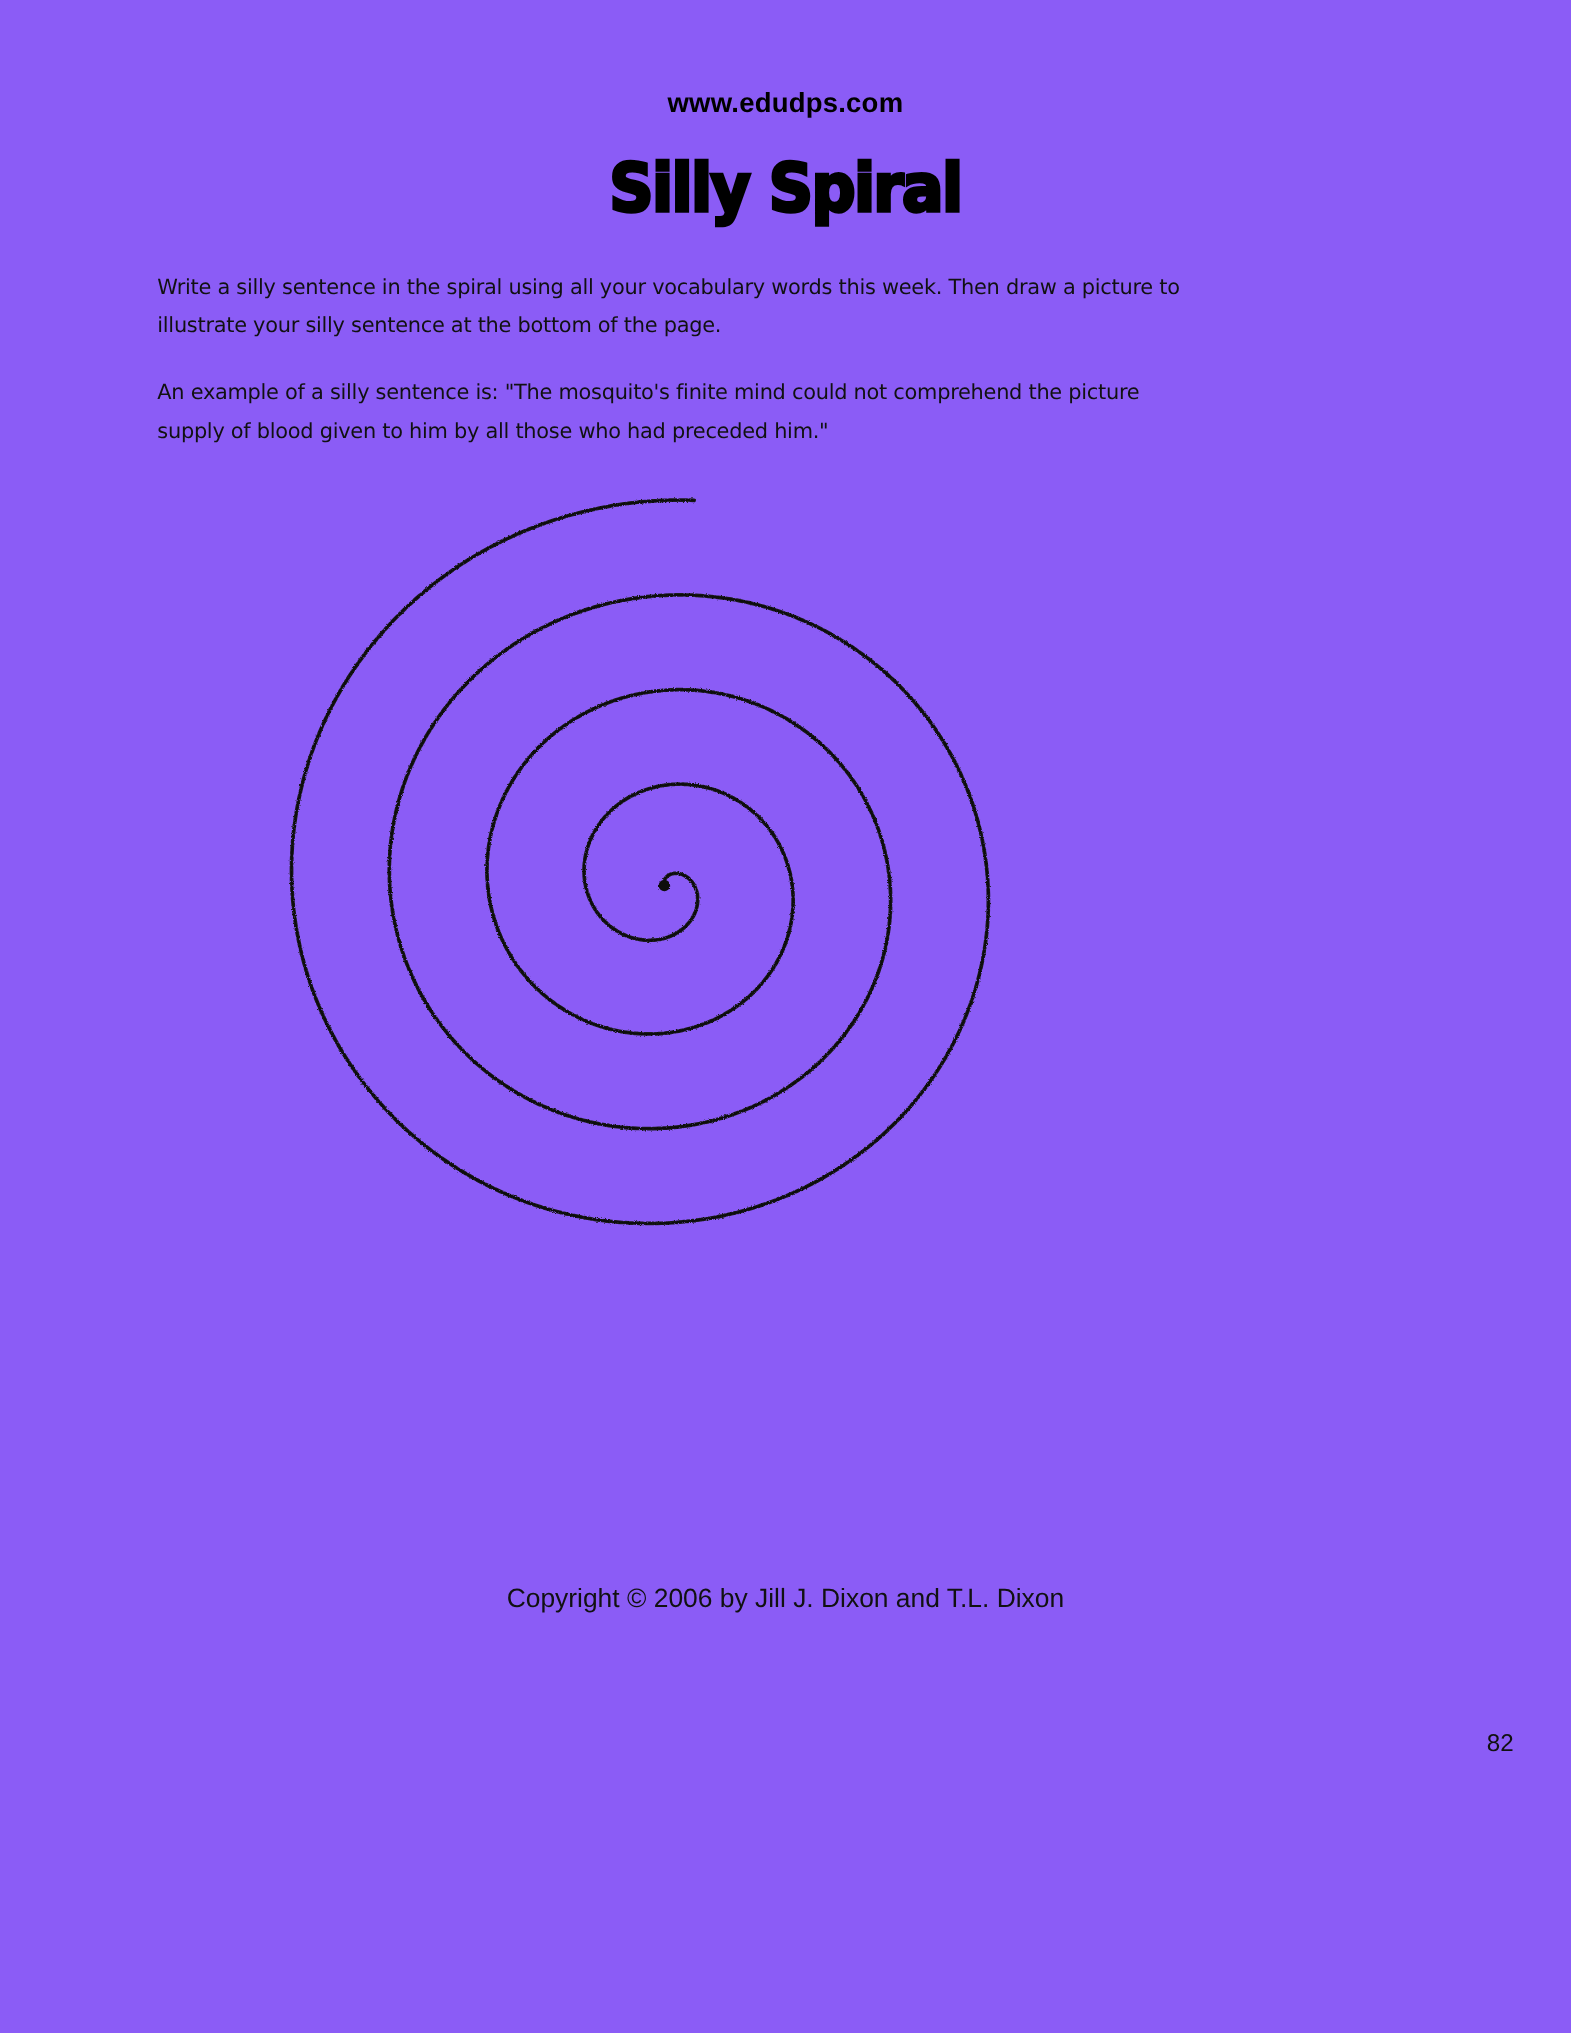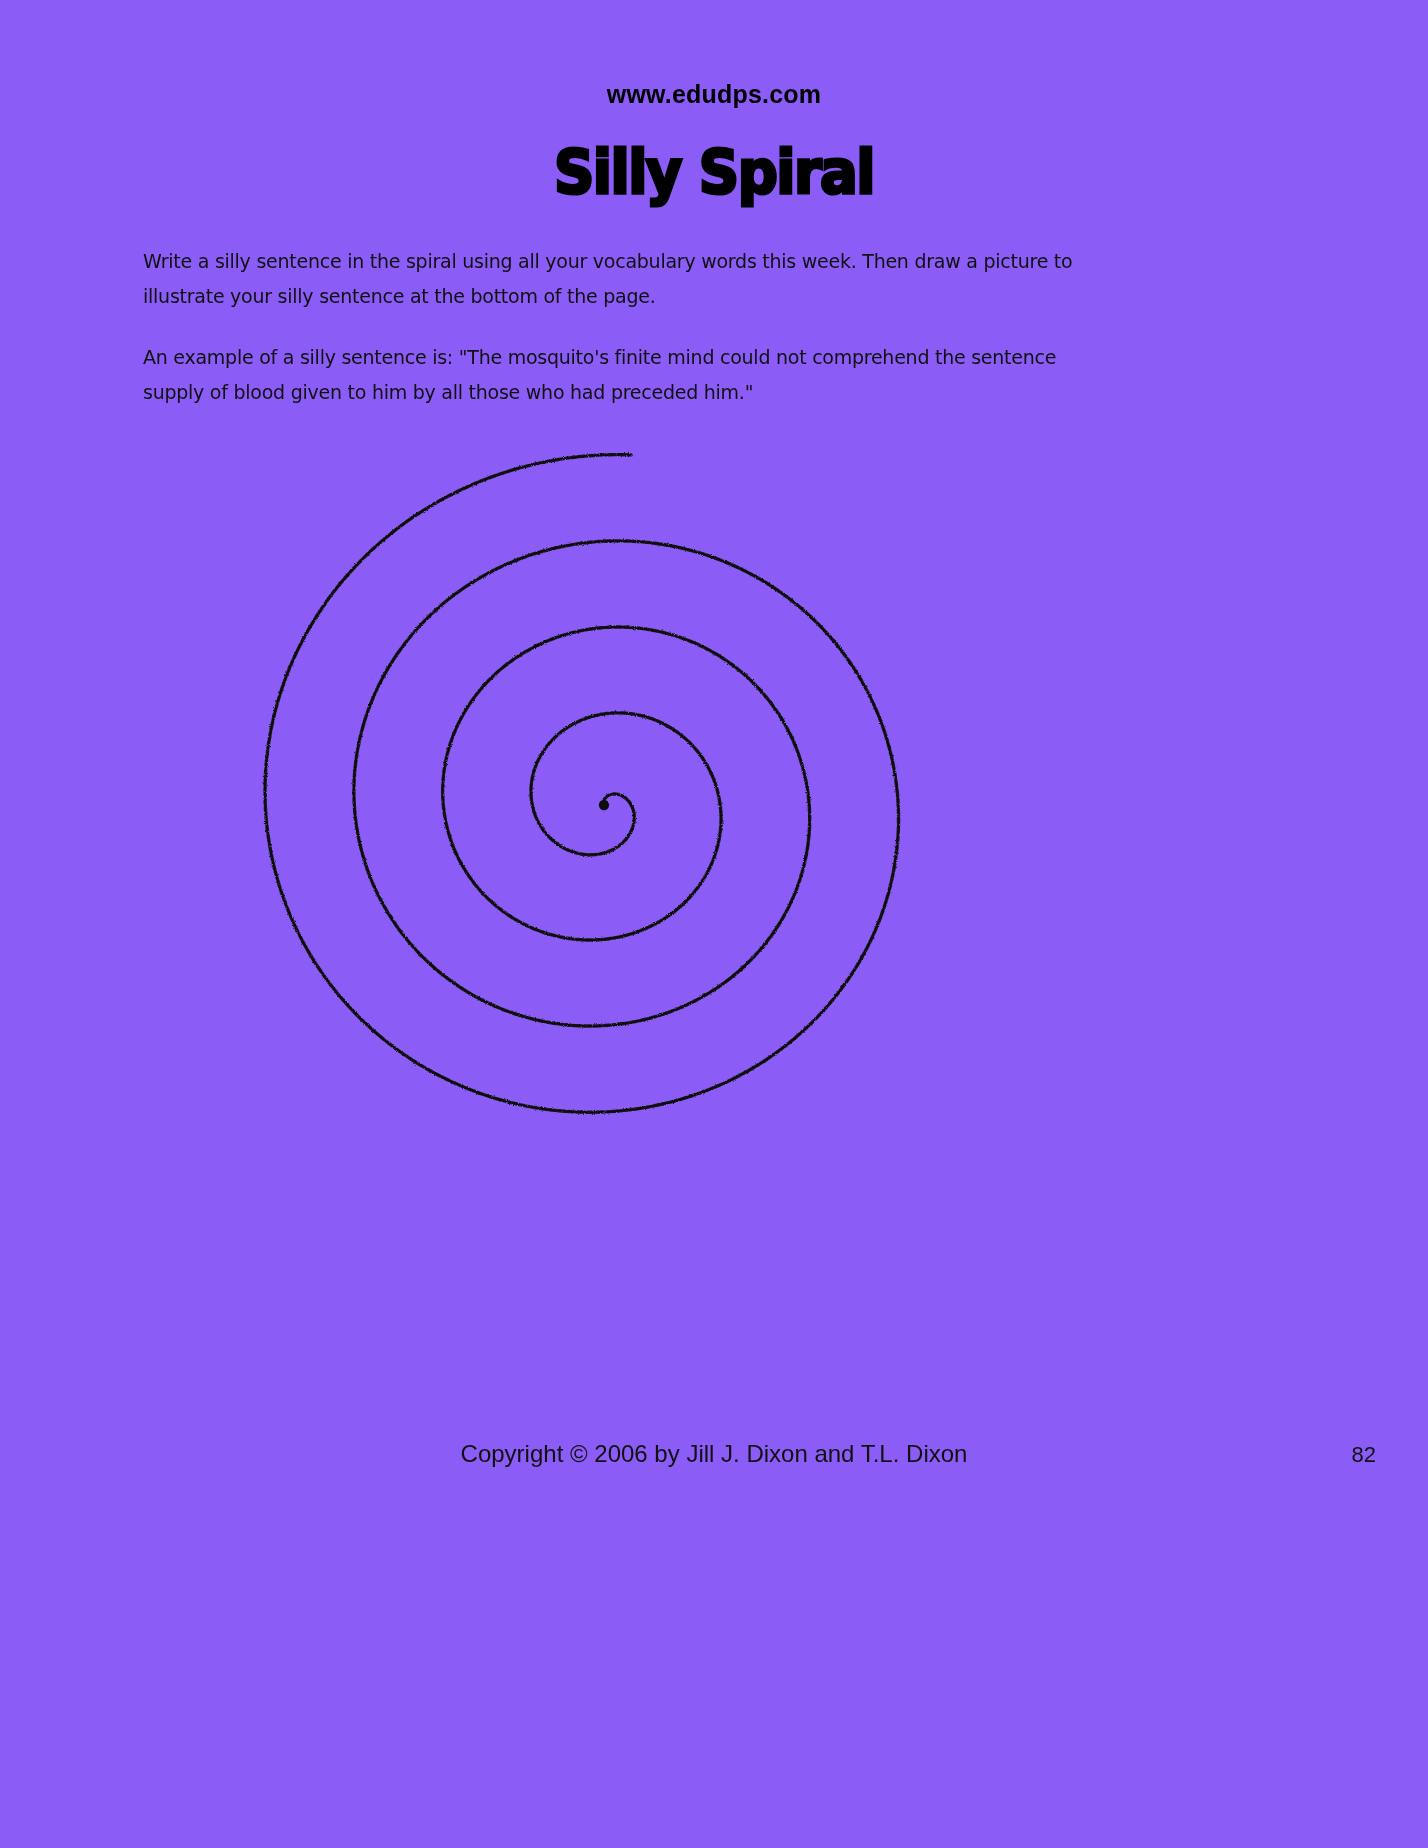--- a/index.html
+++ b/index.html
@@ -94,39 +94,39 @@
     top: 1440px;
     left: 0;
     width: 100%;
     text-align: center;
     font-family: "Liberation Sans", sans-serif;
     font-size: 24px;
     color: #111;
   }
   .page-number {
     position: absolute;
-    top: 1442px;
+    top: 1572px;
     right: 52px;
     font-family: "Liberation Sans", sans-serif;
     font-size: 22px;
     color: #111;
   }
 </style>
 </head>
 <body>
 
 <div class="page">
 
   <div class="site-url">www.edudps.com</div>
 
   <div class="worksheet-title">Silly Spiral</div>
 
   <div class="instructions">
     <p class="first">Write a silly sentence in the spiral using all your vocabulary words this week.  Then draw a picture to illustrate your silly sentence at the bottom of the page.</p>
-    <p class="second"><span>An example of a silly sentence is:  "The mosquito's </span><span class="vocab-word">finite</span><span> mind could not comprehend the </span><span class="vocab-word">sentence</span><span> supply of blood given to him by all those who had </span><span class="vocab-word">preceded</span><span> him."</span></p>
+    <p class="second"><span>An example of a silly sentence is:  "The mosquito's </span><span class="vocab-word">finite</span><span> mind could not comprehend the </span><span class="vocab-word">picture</span><span> supply of blood given to him by all those who had </span><span class="vocab-word">preceded</span><span> him."</span></p>
   </div>
 
   <div class="spiral-area">
     <svg viewBox="0 0 730 740" preserveAspectRatio="xMidYMid meet">
       <defs>
         <filter id="rough">
           <feTurbulence type="fractalNoise" baseFrequency="0.9" numOctaves="3" result="noise"></feTurbulence>
           <feDisplacementMap in="SourceGraphic" in2="noise" scale="2.4" xChannelSelector="R" yChannelSelector="G"></feDisplacementMap>
         </filter>
       </defs>

